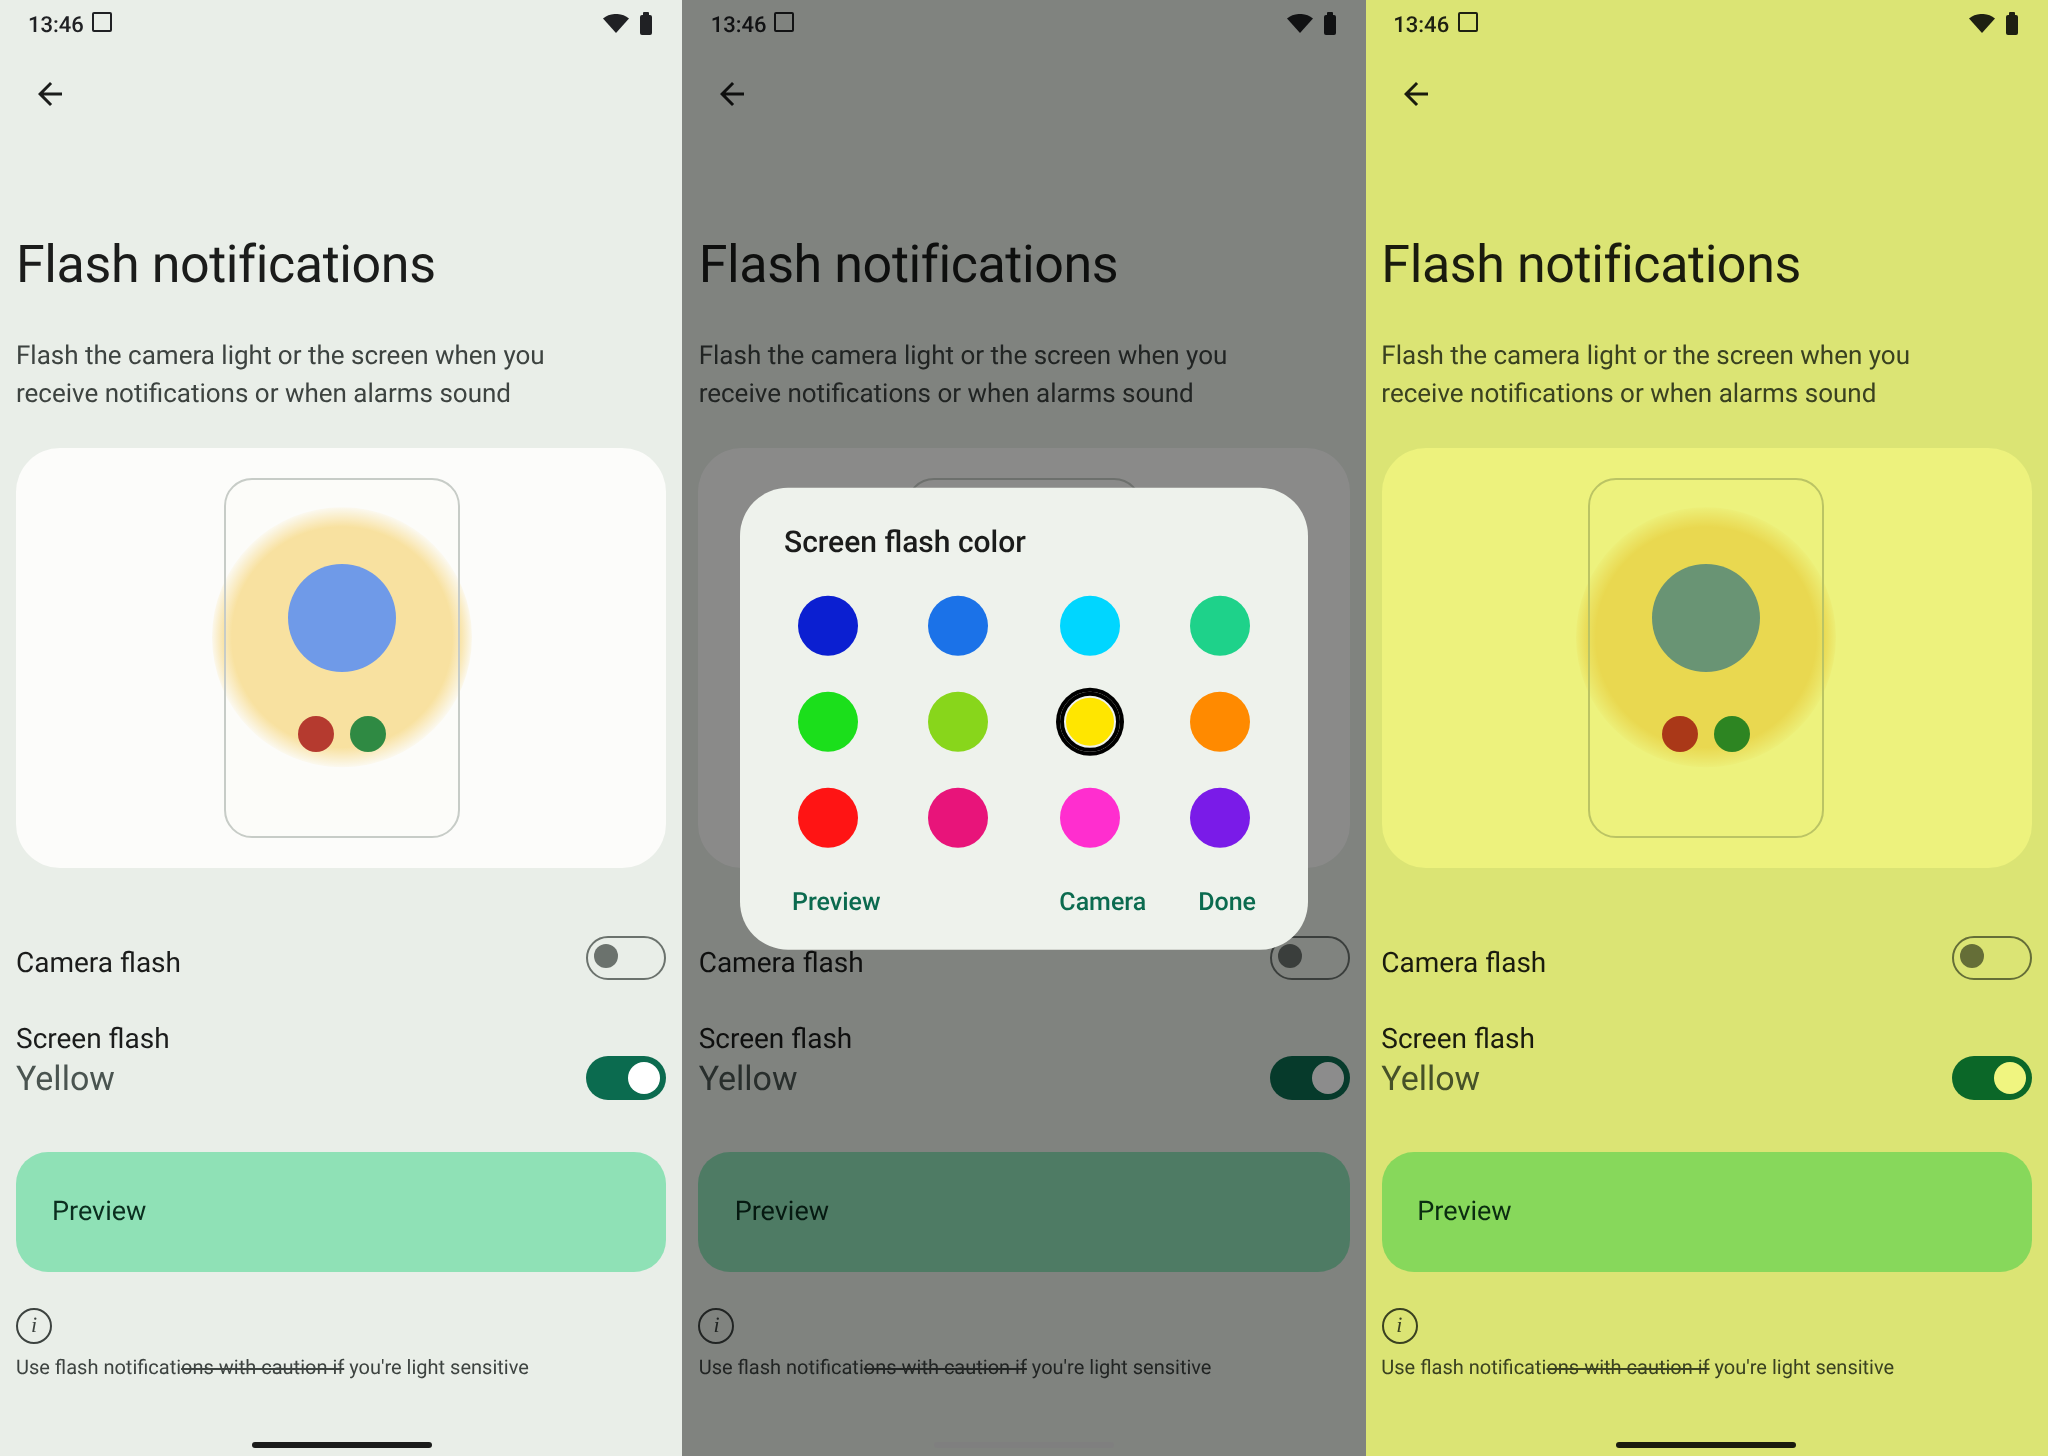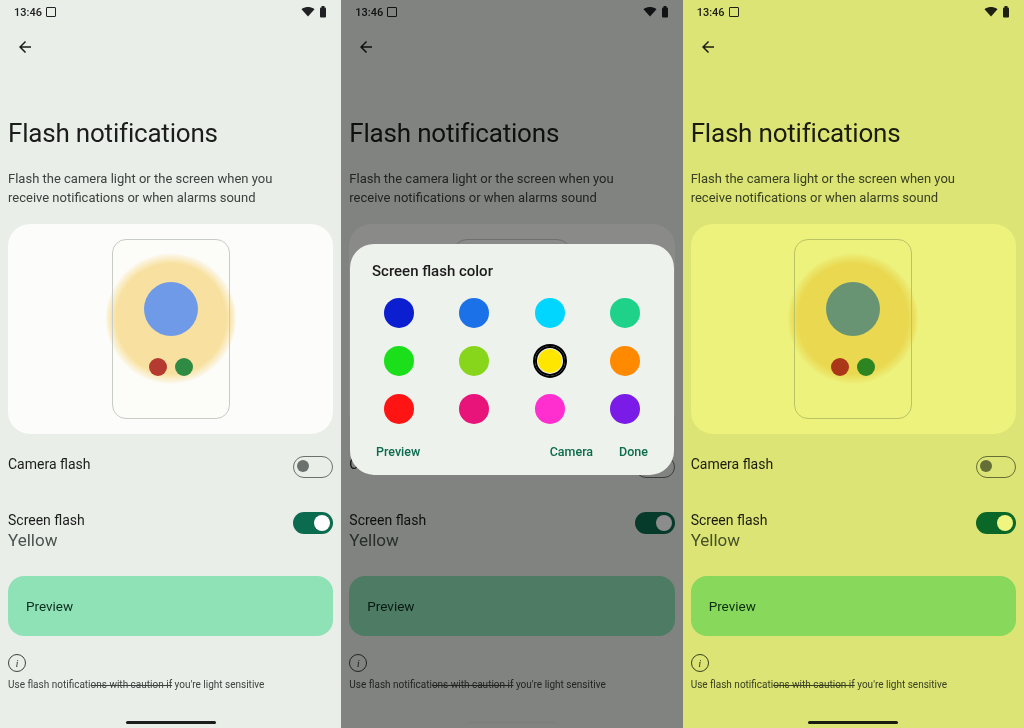--- a/index.html
+++ b/index.html
@@ -5,55 +5,55 @@
   * { box-sizing: border-box; margin: 0; padding: 0; }
   html, body { width: 1024px; height: 728px; font-family: -apple-system, Roboto, "Helvetica Neue", Arial, sans-serif; }
   body { display: flex; background: #fff; }
   .phone { width: 341.33px; height: 728px; position: relative; overflow: hidden; }
   .phone.p1 { background: #e9eee8; }
   .phone.p2 { background: #e9eee8; }
   .phone.p3 { background: #e9eee8; }
   .phone.p3 .yellow-overlay { position:absolute; inset:0; background: rgba(232,240,60,0.65); mix-blend-mode: multiply; pointer-events:none; z-index: 30; }
   .dim { position:absolute; inset:0; background: rgba(0,0,0,0.45); z-index: 20; pointer-events:none; }
   .statusbar { height: 22px; display:flex; align-items:center; justify-content:space-between; padding: 2px 14px 0 14px; font-size: 11px; font-weight: 500; color: #202124; }
-  .st-left { display:flex; align-items:center; gap:4px; }
+  .st-left { display:flex; align-items:flex-start; gap:4px; }
   .st-right { display:flex; align-items:center; gap:4px; }
   .sq-icon { width:10px; height:10px; border:1.2px solid #202124; border-radius:1px; }
   .wifi-icon svg, .batt-icon svg { display:block; }
   .back-row { padding: 14px 14px 0 14px; }
   .back-btn { width:22px; height:22px; display:flex; align-items:center; justify-content:center; cursor:pointer; }
   .content { padding: 0 8px; }
   .title { font-size: 26px; font-weight: 400; color: #1b1c1b; margin-top: 60px; letter-spacing: -0.2px; }
   .subtitle { font-size: 13px; line-height: 1.45; color: #3d4340; margin-top: 22px; max-width: 300px; }
   .illus-card { margin-top: 16px; background: #fcfcfa; border-radius: 22px; height: 210px; position:relative; }
   .halo { position:absolute; left:50%; top:50%; transform:translate(-50%,-58%); width:130px; height:130px; border-radius:50%; background: radial-gradient(circle, #f7d67a 0%, #f7d67a 60%, rgba(247,214,122,0) 72%); }
   .mini-phone { position:absolute; left:50%; top:50%; transform:translate(-50%,-50%); width:118px; height:180px; border:1.5px solid #c7ccc7; border-radius:14px; background: rgba(252,252,250,0.3); }
   .mini-circle { position:absolute; left:50%; top:42px; transform:translateX(-50%); width:54px; height:54px; border-radius:50%; background:#6f9ae8; }
   .mini-dot { position:absolute; top:118px; width:18px; height:18px; border-radius:50%; }
   .mini-dot.red { left:36px; background:#b53a2f; }
   .mini-dot.green { left:62px; background:#2f8a43; }
-  .row { display:flex; align-items:flex-start; justify-content:space-between; margin-top: 22px; min-height: 34px; gap: 26px; }
+  .row { display:flex; align-items:flex-end; justify-content:space-between; margin-top: 22px; min-height: 34px; gap: 26px; }
   .row .txt { display:flex; flex-direction:column; }
   .row .lbl { font-size: 14px; color:#1b1c1b; }
   .row .sub { font-size: 17px; color:#4a5450; margin-top:2px; }
   .toggle { width: 40px; height: 22px; border-radius: 11px; position:relative; cursor:pointer; }
   .toggle .knob { position:absolute; top:3px; width:16px; height:16px; border-radius:50%; }
   .toggle.off { border:1.5px solid #6b726d; background: transparent; }
   .toggle.off .knob { left:3px; background:#6b726d; width:12px; height:12px; top:3.5px; }
   .toggle.on { background:#0b6b4f; }
   .toggle.on .knob { right:3px; background:#fff; }
   .preview-btn { margin-top: 26px; height: 60px; border-radius: 16px; background:#8fe1b6; display:flex; align-items:center; padding: 0 18px; font-size: 13.5px; color:#0b2e1f; cursor:pointer; }
   .info-row { margin-top: 18px; display:flex; align-items:center; gap:10px; }
   .info-icon { width:18px; height:18px; border:1.4px solid #3d4340; border-radius:50%; display:flex; align-items:center; justify-content:center; font-size:11px; font-family: Georgia, serif; font-style: italic; color:#3d4340; flex-shrink:0; }
   .footnote { font-size: 10px; color:#3d4340; margin-top: 6px; line-height:1.4; }
   .footnote .strike { text-decoration: line-through; }
   .nav-pill { position:absolute; bottom:4px; left:50%; transform:translateX(-50%); width:90px; height:3px; border-radius:2px; background:#1b1c1b; }
 
   
-  .dialog { position:absolute; left:50%; top:50%; transform:translate(-50%,-52%); width: 324px; background:#eef2ec; border-radius: 24px; z-index: 25; padding: 18px 16px 12px 16px; }
+  .dialog { position:absolute; left:50%; top:50%; transform:translate(-50%,-52%); width: 284px; background:#eef2ec; border-radius: 24px; z-index: 25; padding: 18px 16px 12px 16px; }
   .dialog-title { font-size: 15px; font-weight:500; color:#1b1c1b; padding: 0 6px 10px 6px; }
   .color-grid { display:grid; grid-template-columns: repeat(4, 1fr); gap: 18px 22px; padding: 8px 6px 10px 6px; justify-items:center; }
   .swatch { width:30px; height:30px; border-radius:50%; cursor:pointer; }
   .swatch.sel { outline: 2px solid #000; outline-offset: -2px; border: 3px solid #eef2ec; box-shadow: 0 0 0 2px #000; }
   .dialog-actions { display:flex; justify-content:space-between; align-items:center; padding: 10px 10px 4px 10px; }
   .d-act-left, .d-act-right { display:flex; gap: 26px; }
   .d-btn { font-size: 12.5px; font-weight:500; color:#0b6b4f; cursor:pointer; }
 </style>
 </head>
 <body>

